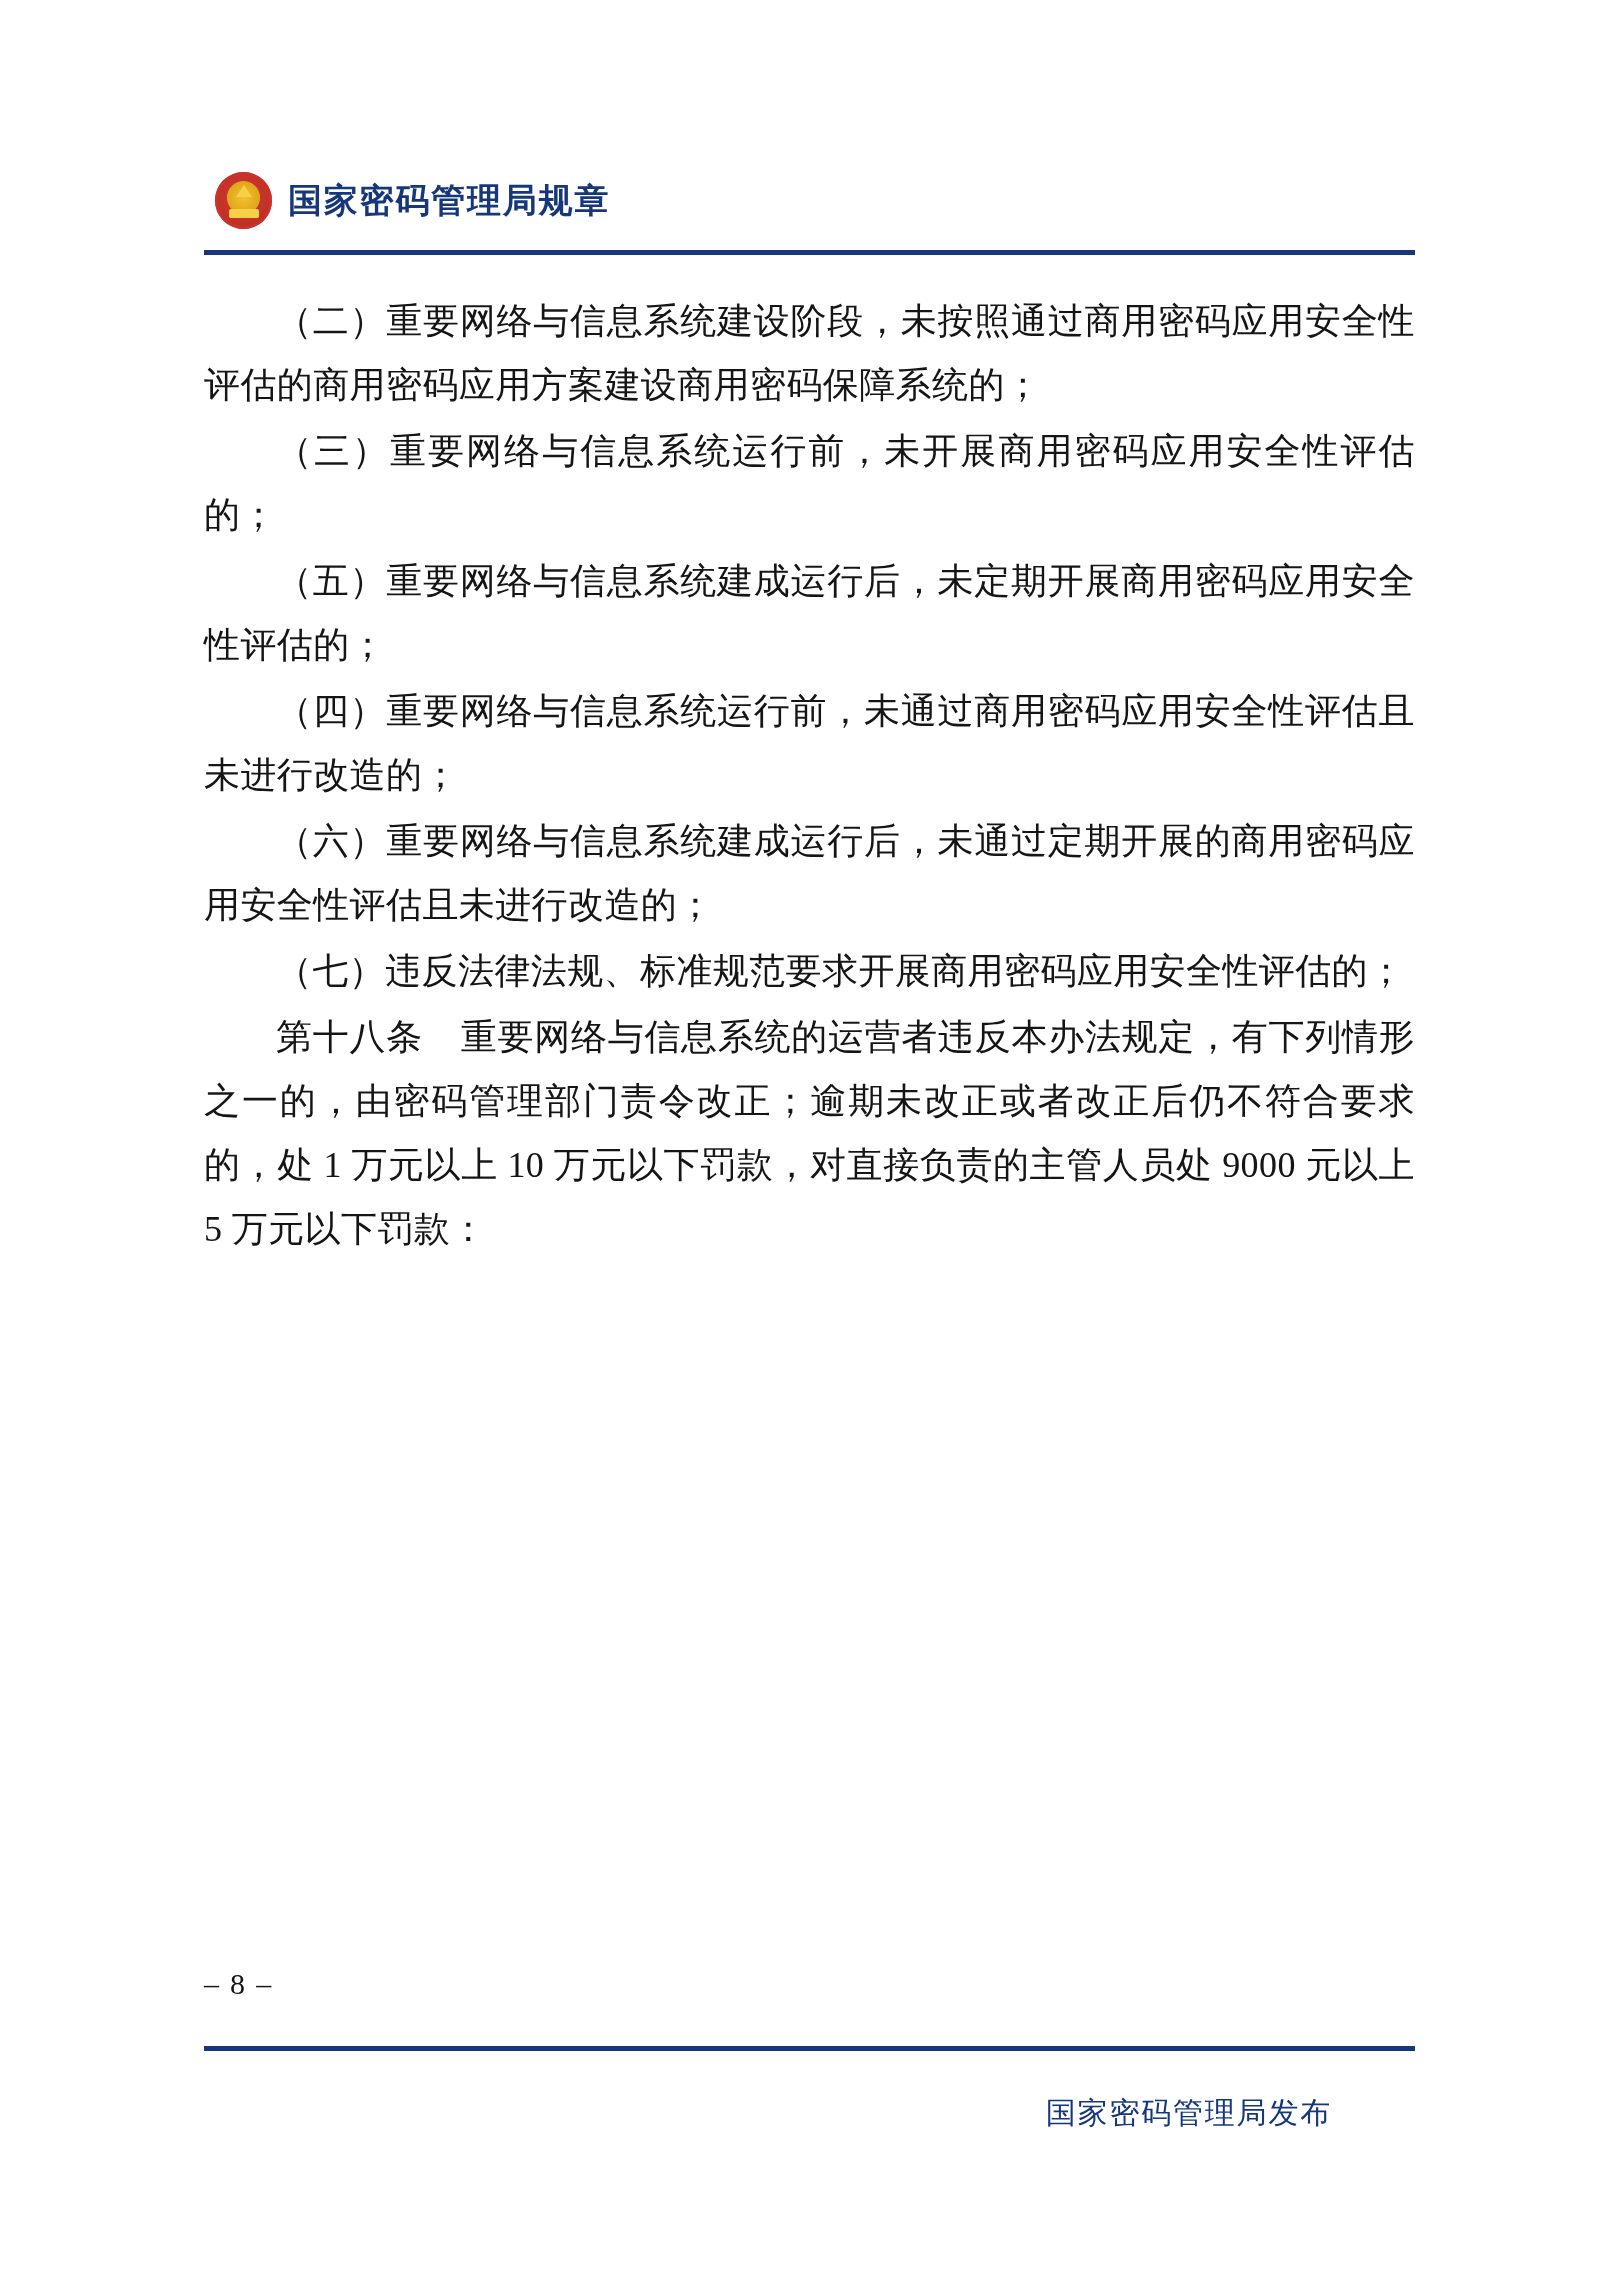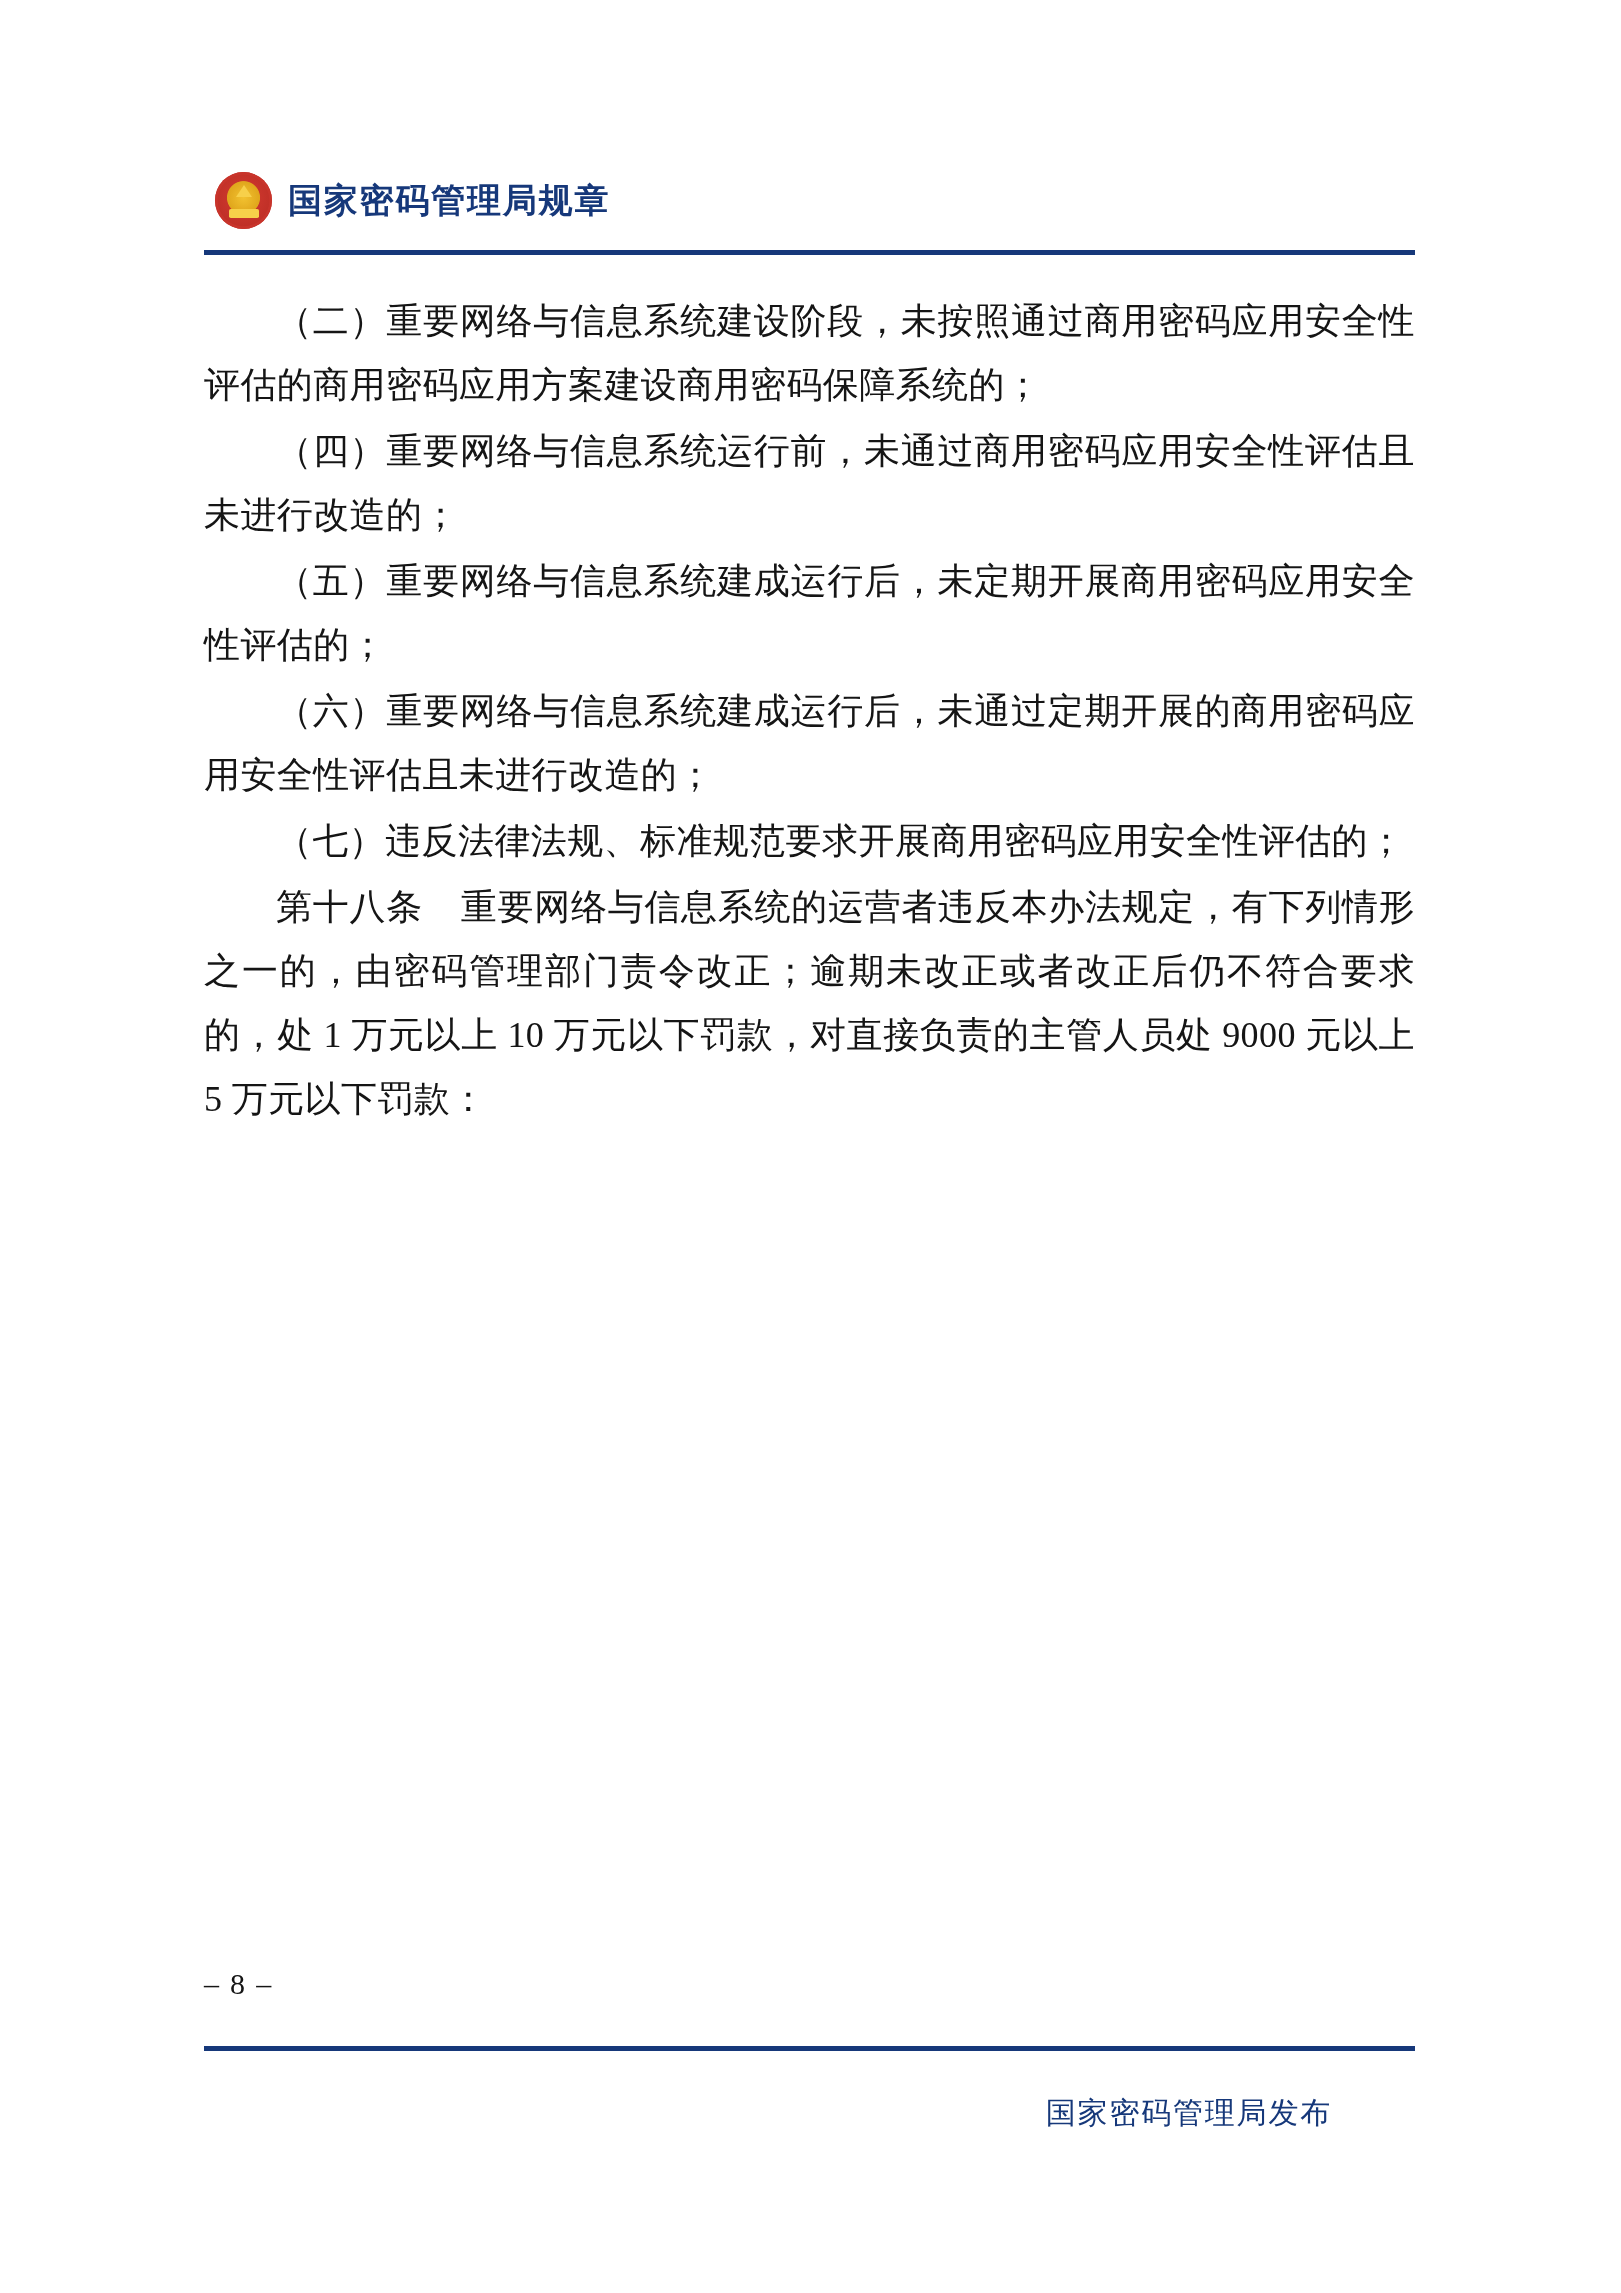--- a/index.html
+++ b/index.html
@@ -134,22 +134,23 @@
 
   <div class="header">
     <div class="emblem"></div>
     <div class="header-title">国家密码管理局规章</div>
   </div>
 
   <div class="rule rule-top"></div>
 
   <div class="content">
     <p class="para">（二）重要网络与信息系统建设阶段，未按照通过商用密码应用安全性评估的商用密码应用方案建设商用密码保障系统的；</p>
+    <p class="para">（三）重要网络与信息系统运行前，未开展商用密码应用安全性评估的；</p>
+    <p class="para">（五）重要网络与信息系统建成运行后，未定期开展商用密码应用安全性评估的；</p>
     <p class="para">（四）重要网络与信息系统运行前，未通过商用密码应用安全性评估且未进行改造的；</p>
-    <p class="para">（五）重要网络与信息系统建成运行后，未定期开展商用密码应用安全性评估的；</p>
     <p class="para">（六）重要网络与信息系统建成运行后，未通过定期开展的商用密码应用安全性评估且未进行改造的；</p>
     <p class="para">（七）违反法律法规、标准规范要求开展商用密码应用安全性评估的；</p>
 
     <p class="para article-head">
       <span class="art-no">第十八条</span><span>重要网络与信息系统的运营者违反本办法规定，有下列情形之一的，由密码管理部门责令改正；逾期未改正或者改正后仍不符合要求的，处 1 万元以上 10 万元以下罚款，对直接负责的主管人员处 9000 元以上 5 万元以下罚款：</span>
     </p>
 
   </div>
 
   <div class="page-number">– 8 –</div>

